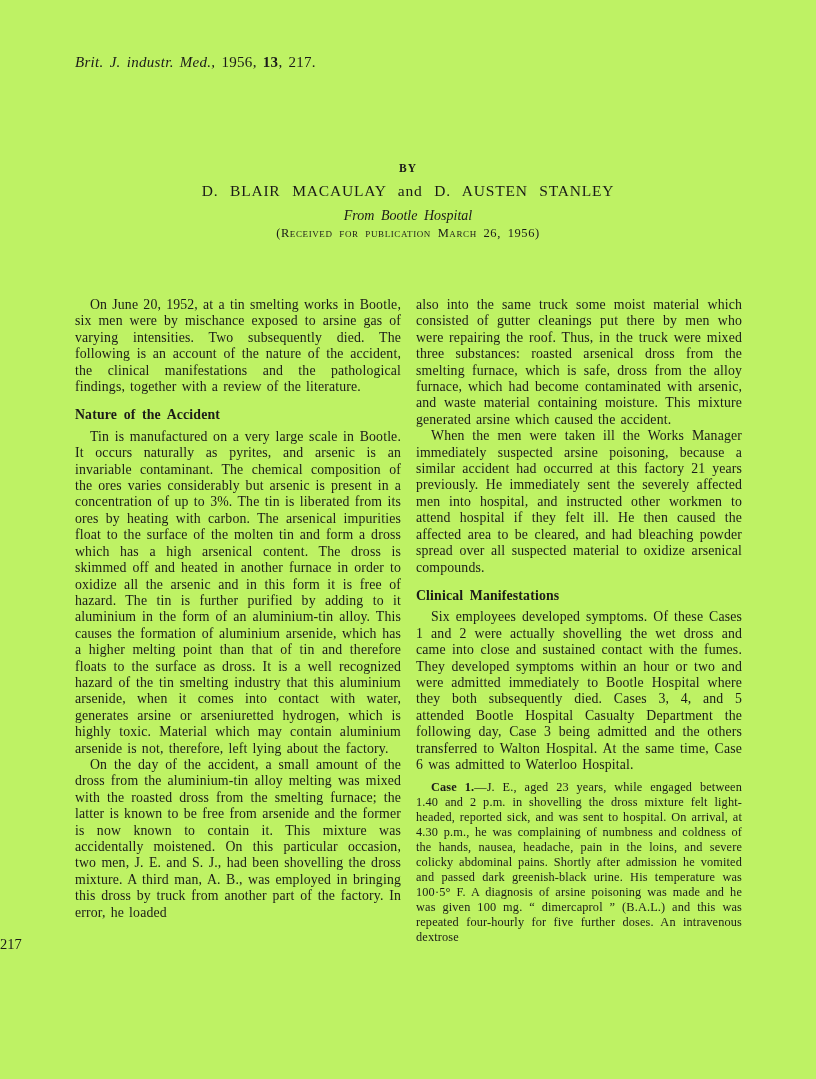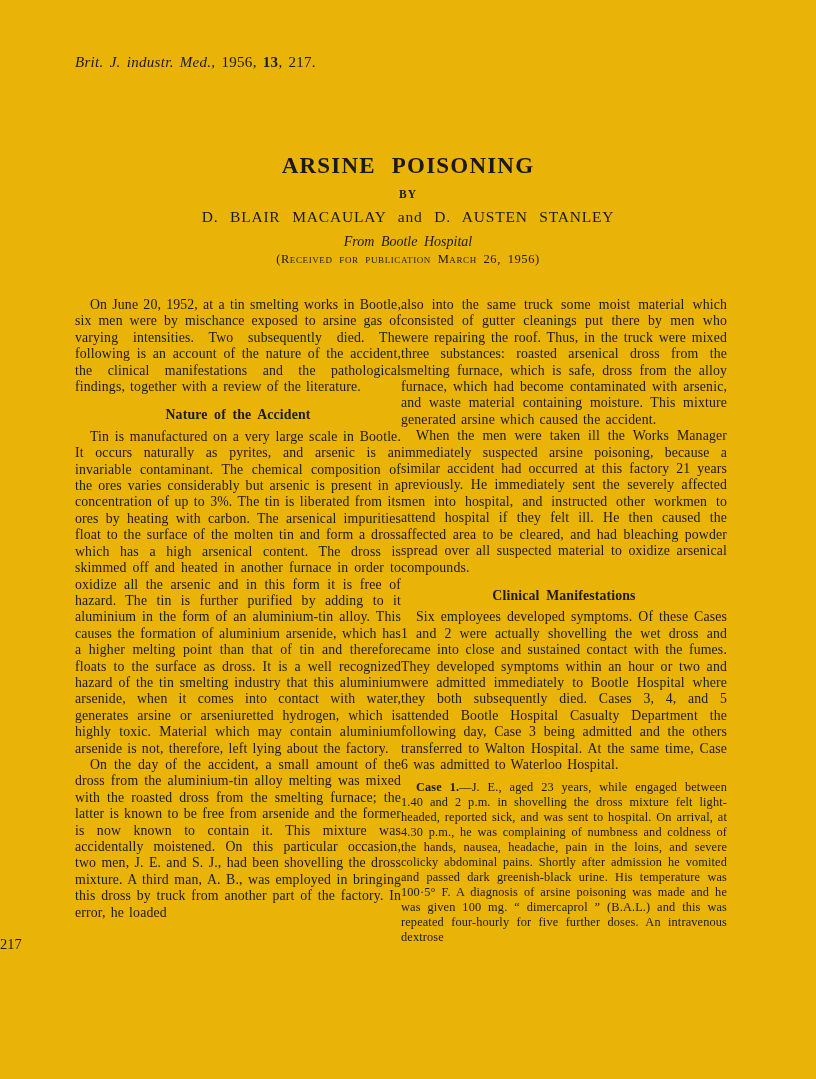--- a/index.html
+++ b/index.html
@@ -1,21 +1,21 @@
 <!DOCTYPE html>
 <html><head>
 <meta charset="utf-8">
 <style>
   html, body { margin: 0; padding: 0; background: #e9e9e9; }
   .page {
     position: relative;
     width: 816px;
     height: 1079px;
     margin: 0 auto;
-    background: #eab308;
+    background: #bef264;
     color: #1b1a18;
     font-family: "Liberation Serif", "DejaVu Serif", serif;
     overflow: hidden;
   }
   .citation {
     position: absolute;
     left: 75px;
     top: 54px;
     font-size: 15px;
     letter-spacing: 0.3px;
@@ -63,36 +63,37 @@
     font-variant: small-caps;
     letter-spacing: 0.6px;
     word-spacing: 3px;
   }
   .columns {
     position: absolute;
     left: 75px;
     top: 297px;
     width: 667px;
     display: flex;
+    gap: 15px;
   }
   .col {
     width: 326px;
     text-align: justify;
     font-size: 13.8px;
     line-height: 16.4px;
     letter-spacing: 0.15px;
     word-spacing: 1.5px;
   }
   .col p { margin: 0; }
   p.indent { text-indent: 15px; }
   .section-heading {
     margin: 12px 0 5px 0;
     font-size: 13.8px;
     font-weight: bold;
-    text-align: center;
+    text-align: left;
     word-spacing: 3px;
   }
   .case {
     margin-top: 7px !important;
     font-size: 12.3px;
     line-height: 15px;
   }
   .case-lead { font-weight: bold; }
   .page-number {
     position: absolute;
@@ -106,21 +107,20 @@
 </head>
 <body>
 
 <div class="page">
 
   <div class="citation">
     <span class="ital">Brit. J. industr. Med., </span><span>1956, </span><span class="vol">13</span><span>, 217.</span>
   </div>
 
   <div class="title-block">
-    <h1 class="article-title">ARSINE POISONING</h1>
     <div class="byline">BY</div>
     <div class="authors">D. BLAIR MACAULAY and D. AUSTEN STANLEY</div>
     <div class="affiliation">From Bootle Hospital</div>
     <div class="received">(Received for publication March 26, 1956)</div>
   </div>
 
   <div class="columns">
 
     <div class="col">
       <p class="indent">On June 20, 1952, at a tin smelting works in Bootle, six men were by mischance exposed to arsine gas of varying intensities. Two subsequently died. The following is an account of the nature of the accident, the clinical manifestations and the pathological findings, together with a review of the literature.</p>

